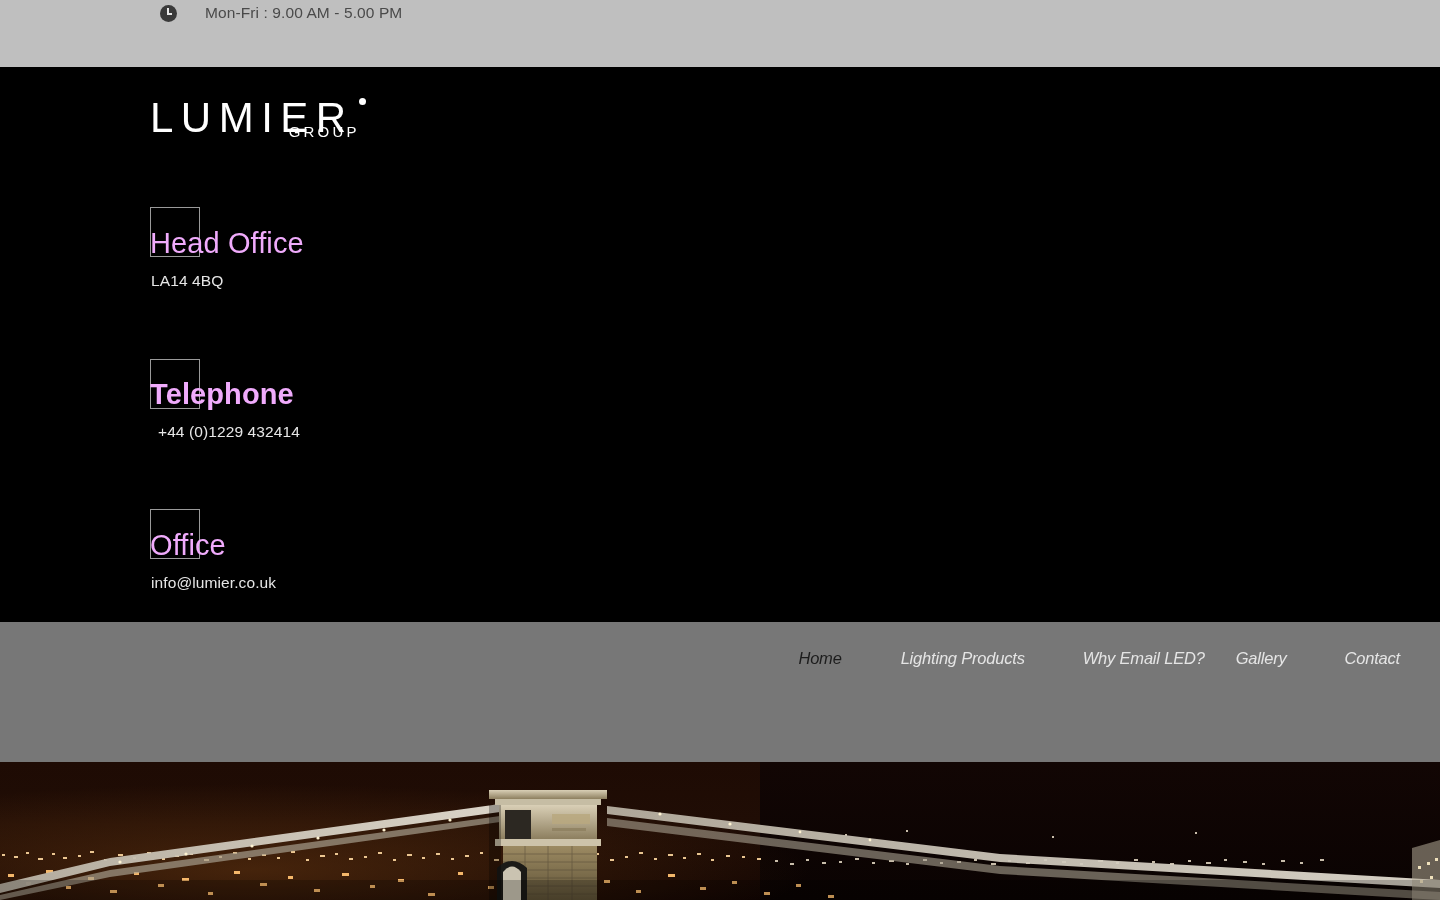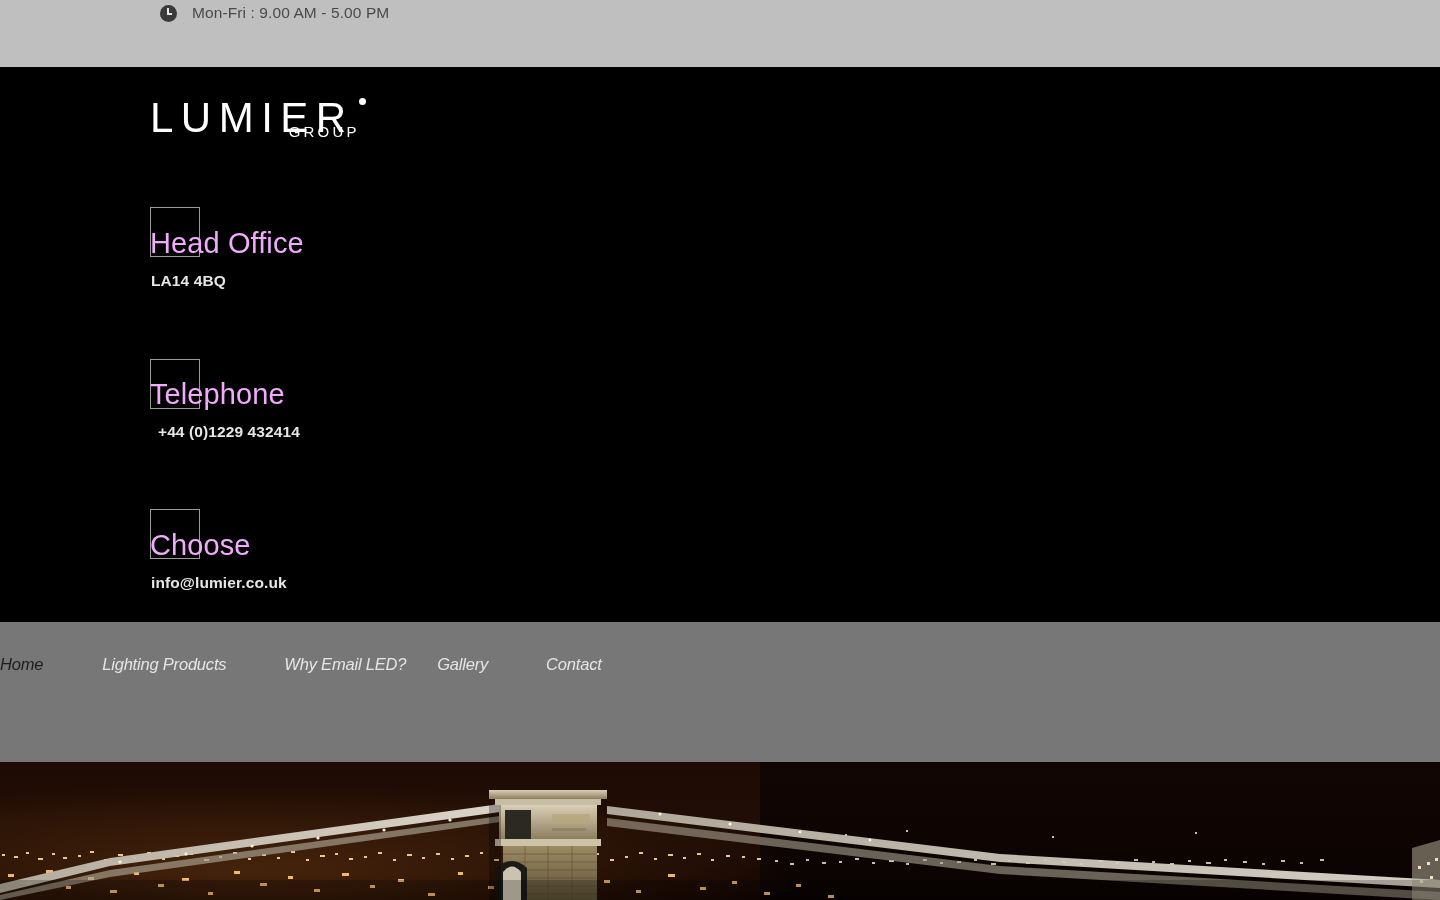--- a/index.html
+++ b/index.html
@@ -12,21 +12,21 @@
   }
 
   
   .topbar {
     position:absolute; left:0; top:0;
     width:1440px; height:67px;
     background:#bfbfbf;
   }
   .hours {
     position:absolute; left:160px; top:3px;
-    display:flex; align-items:center; gap:15px;
+    display:flex; align-items:center; gap:28px;
     height:20px;
   }
   .clock-icon {
     width:17px; height:17px; flex:0 0 17px;
     border-radius:50%;
     background:#3a3a3a;
     position:relative;
   }
   .clock-icon::before {
     content:""; position:absolute;
@@ -80,40 +80,40 @@
   .ph-phone  { position:absolute; left:150px; top:442px; }
 
   .contact-heading {
     position:absolute; left:150px;
     font-size:29px; line-height:32px;
     color:#f0abfc; font-weight:400; letter-spacing:.1px;
   }
   .contact-value {
     position:absolute; left:151px;
     font-size:15.5px; line-height:20px;
-    color:#e6e6e6; font-weight:700; letter-spacing:.1px;
+    color:#e6e6e6; font-weight:400; letter-spacing:.1px;
   }
   .h-office { top:160px; }
   .v-office { top:204px; }
-  .h-phone  { top:311px; }
+  .h-phone  { top:311px;font-weight:bold; }
   .v-phone  { top:355px;margin-left:7px; }
   .h-email  { top:462px; }
   .v-email  { top:506px; }
 
   
   .navbar {
     position:absolute; left:0; top:622px;
     width:1440px; height:140px;
     background:#777777;
   }
   .nav-list {
-    position:absolute; left:0; top:24px;
+    position:absolute; left:0; top:18px;
     width:1400px; height:36px;
     display:flex; align-items:center;
-    justify-content:flex-start;
+    justify-content:flex-end;
   }
   .nav-item {
     font-size:16.5px;
     font-style:italic;
     font-weight:400;
     color:#e5e5e5;
     letter-spacing:-.2px;
     white-space:nowrap;
     font-family:"Liberation Sans Narrow","Liberation Sans", sans-serif;
     cursor:pointer;
@@ -155,21 +155,21 @@
   <div class="img-placeholder ph-logo"></div>
 
   <div class="contact-heading h-office">Head Office</div>
   <div class="contact-value v-office">LA14 4BQ</div>
   <div class="img-placeholder ph-office"></div>
 
   <div class="contact-heading h-phone">Telephone</div>
   <div class="contact-value v-phone">+44 (0)1229 432414</div>
   <div class="img-placeholder ph-phone"></div>
 
-  <div class="contact-heading h-email">Choose</div>
+  <div class="contact-heading h-email">Office</div>
   <div class="contact-value v-email">info@lumier.co.uk</div>
 </div>
 
 <div class="navbar">
   <div class="nav-list">
     <a class="nav-item active nav-gap-1">Home</a>
     <a class="nav-item nav-gap-2">Lighting Products</a>
     <a class="nav-item nav-gap-3">Why Email LED?</a>
     <a class="nav-item nav-gap-4">Gallery</a>
     <a class="nav-item nav-gap-5">Contact</a>

